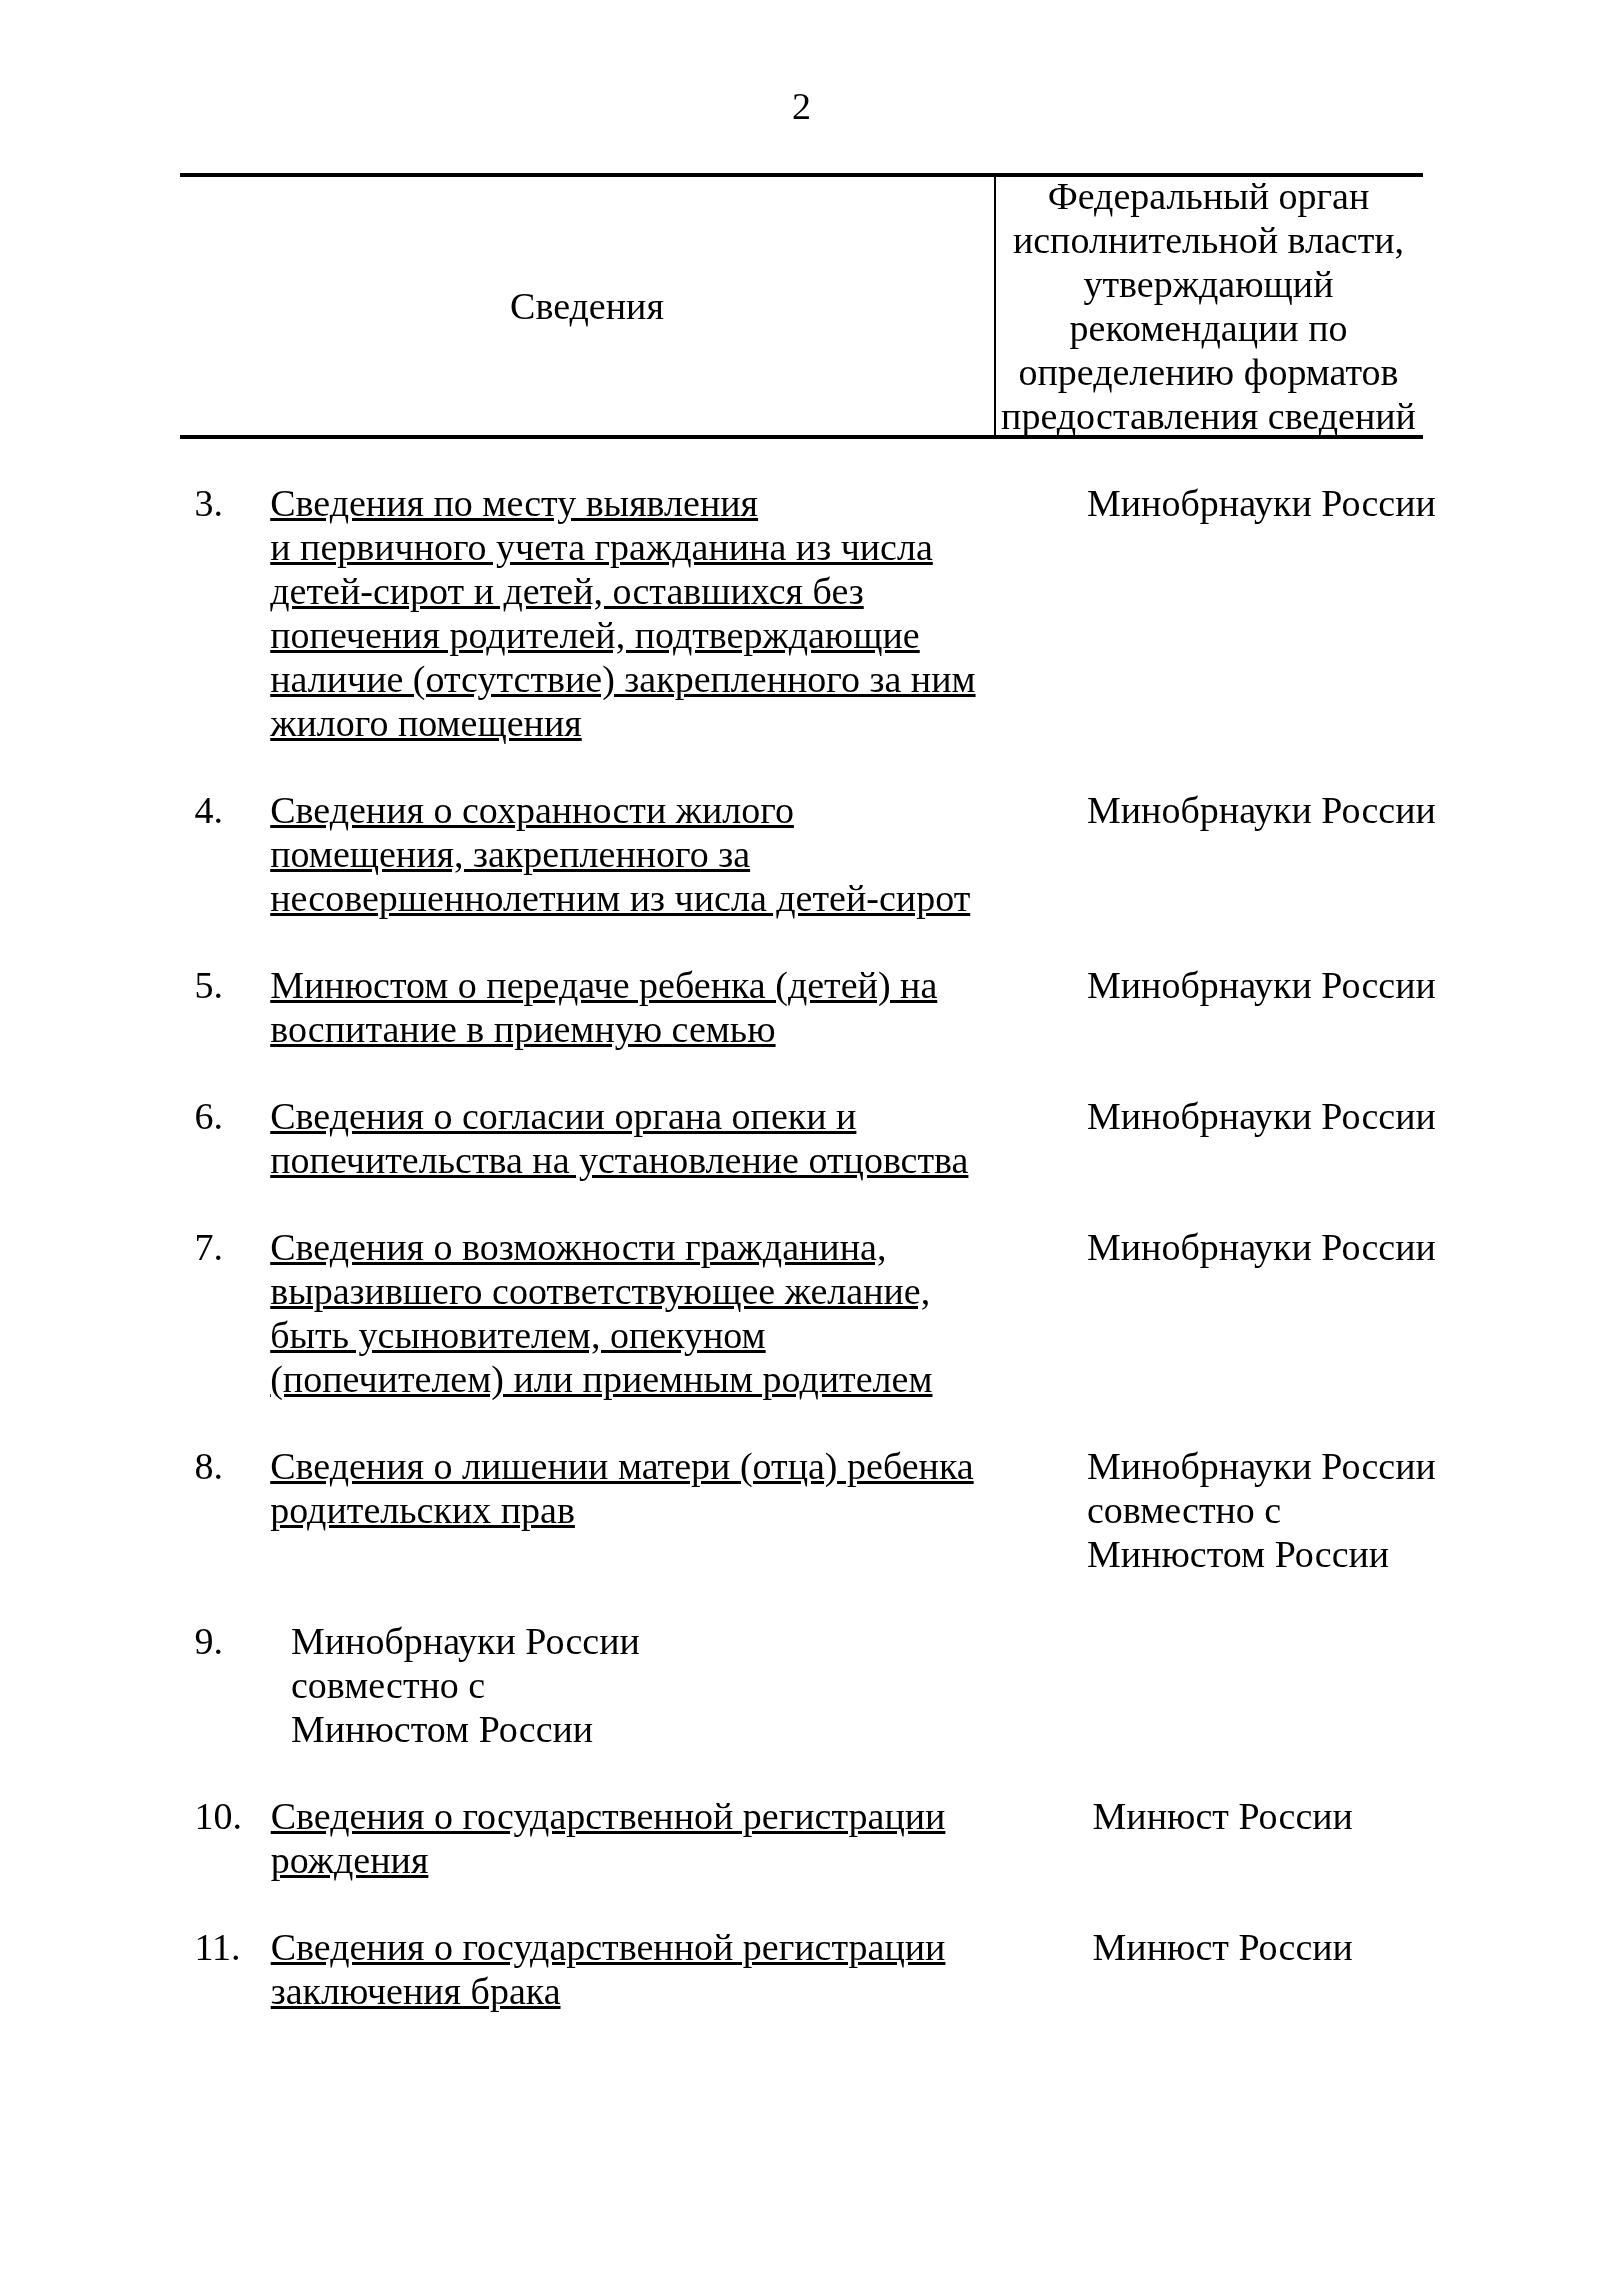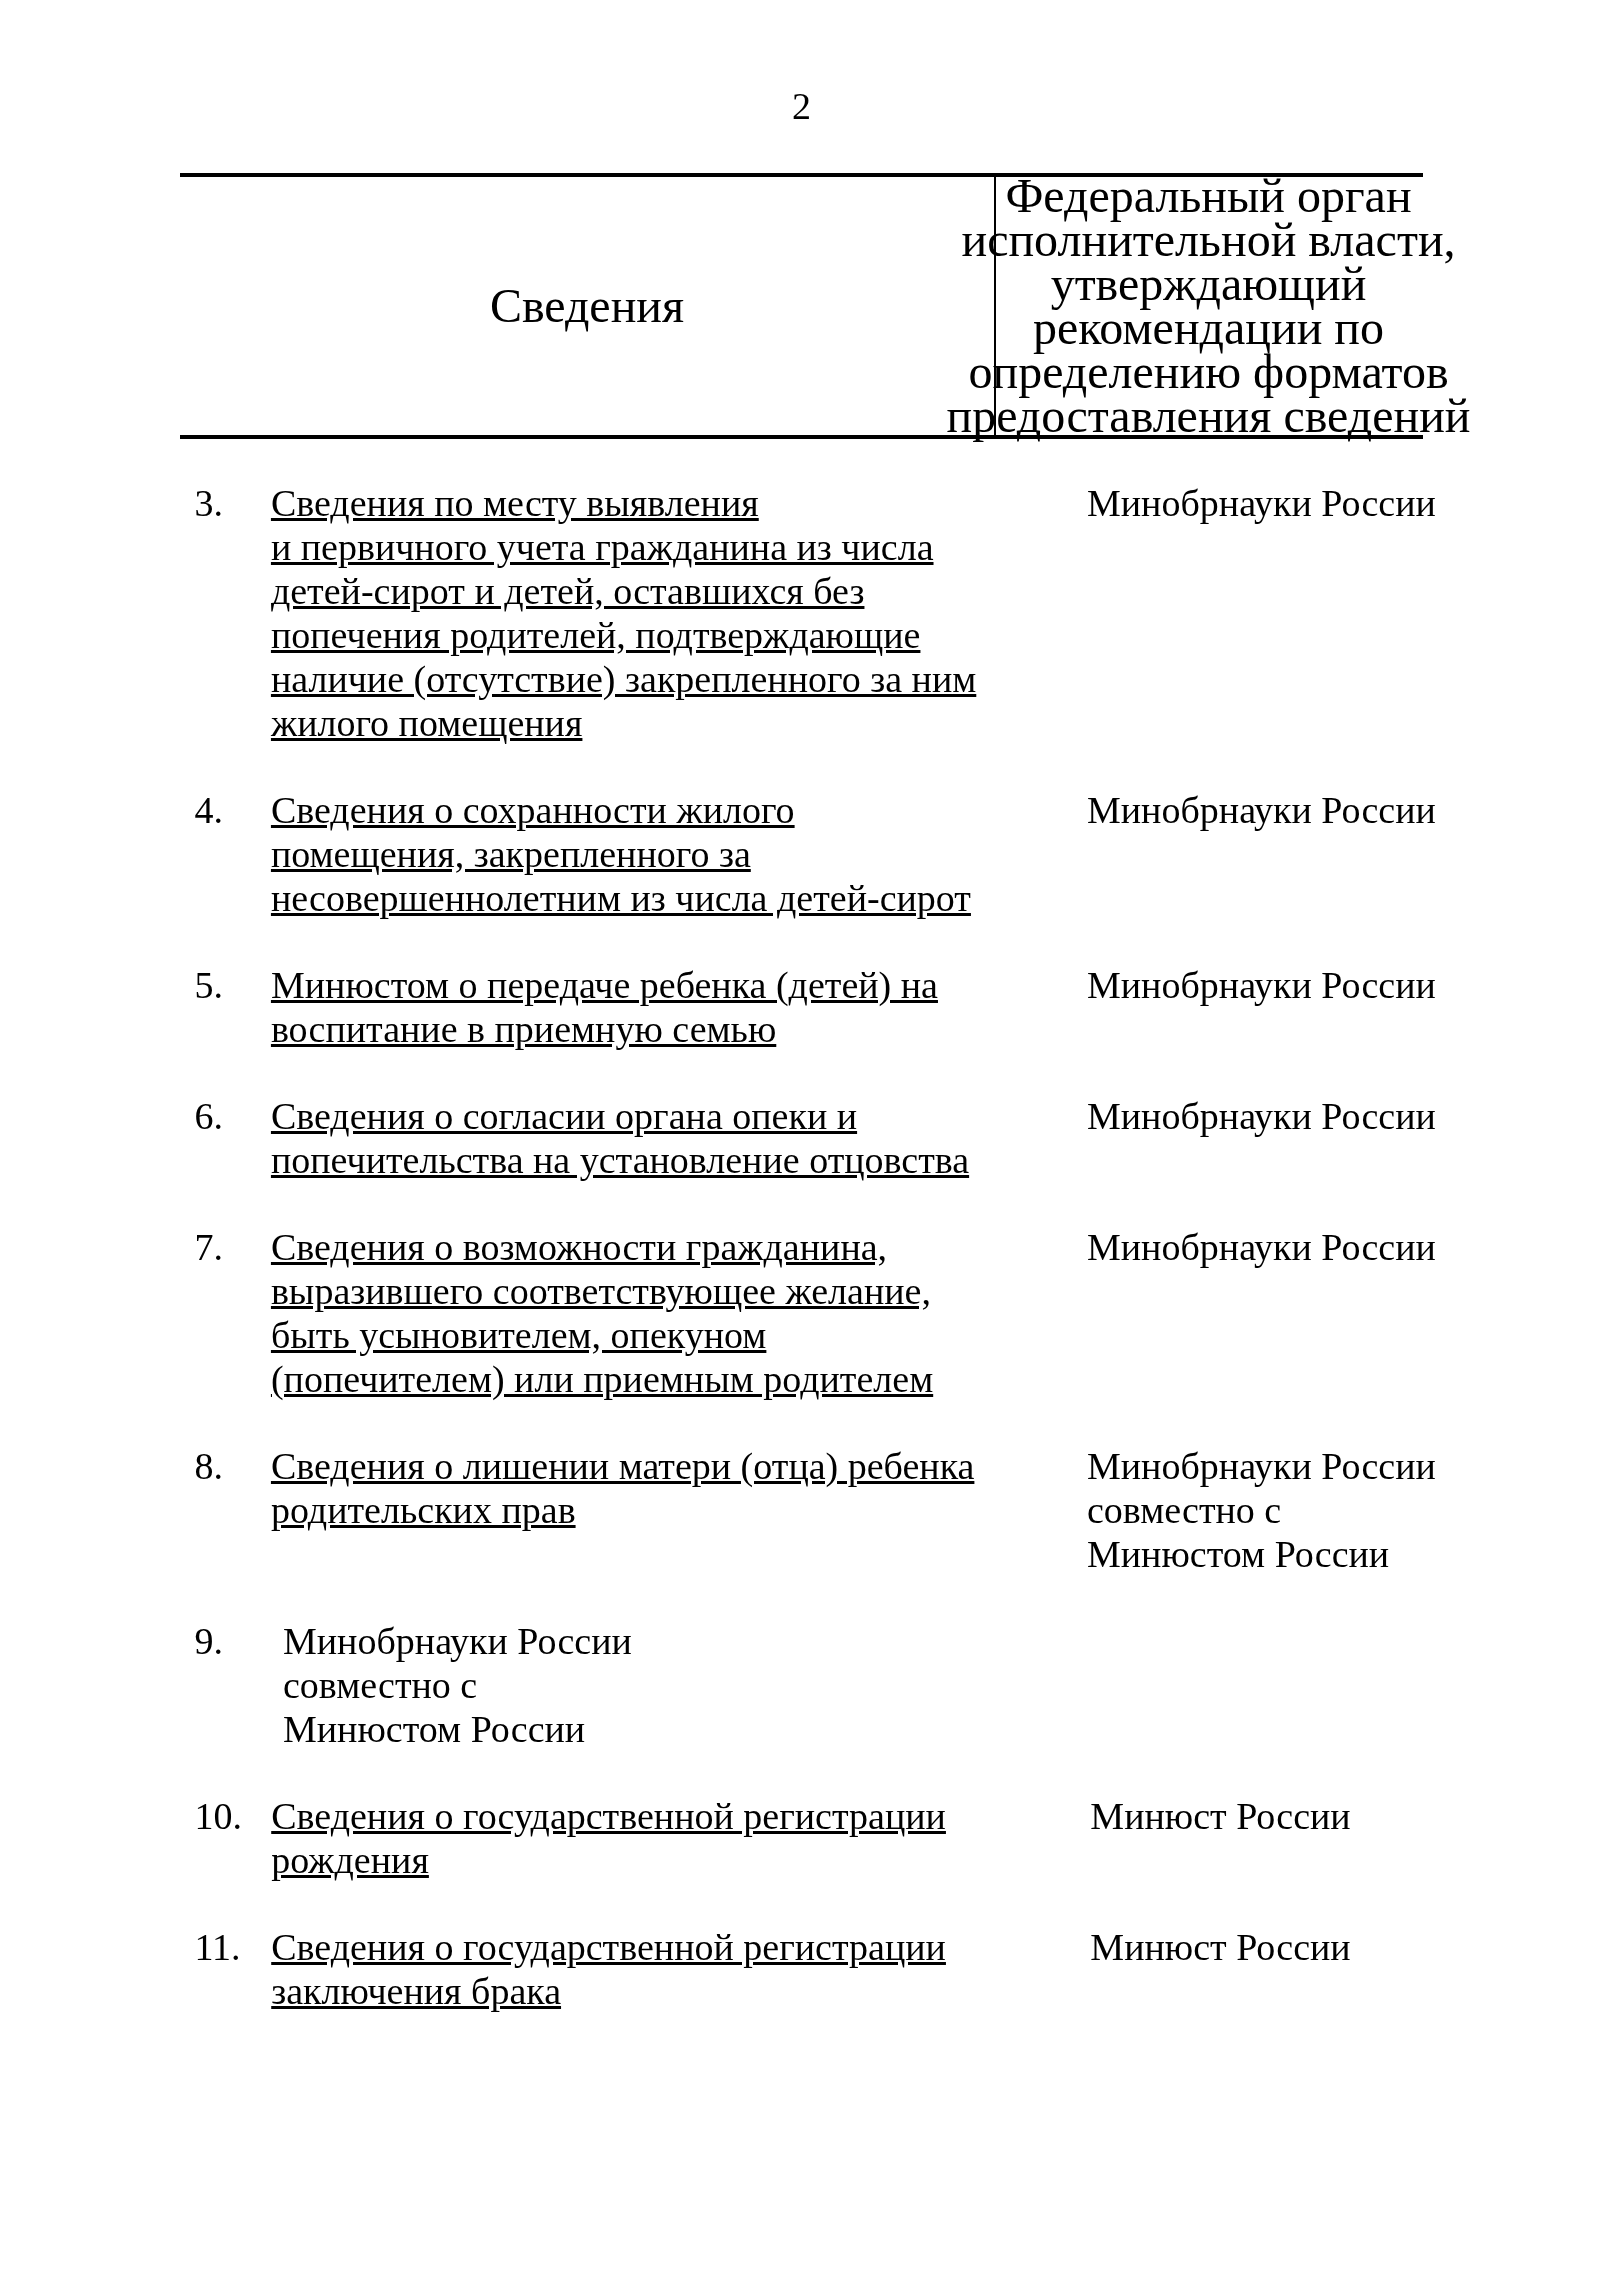--- a/index.html
+++ b/index.html
@@ -38,21 +38,21 @@
     border-top: 4.6px solid #000000;
     border-bottom: 4.6px solid #000000;
     height: 266px;
   }
   .th {
     box-sizing: border-box;
     display: flex;
     align-items: center;
     justify-content: center;
     text-align: center;
-    font-size: 48px;
+    font-size: 38px;
     line-height: 44px;
   }
   .th-left {
     width: 816px;
     border-right: 2.6px solid #000000;
   }
   .th-right {
     width: 425px;
     white-space: pre;
   }
@@ -75,21 +75,21 @@
   .row .info {
     box-sizing: border-box;
     width: 816px;
     padding-right: 26px;
     white-space: pre;
     text-decoration: underline;
   }
   .row .agency {
     box-sizing: border-box;
     width: 336px;
-    margin-left: 11px;
+    margin-left: 19px;
     white-space: pre;
   }
 </style>
 </head>
 <body>
 
 <div class="page">
 
   <div class="page-number">2</div>
 

